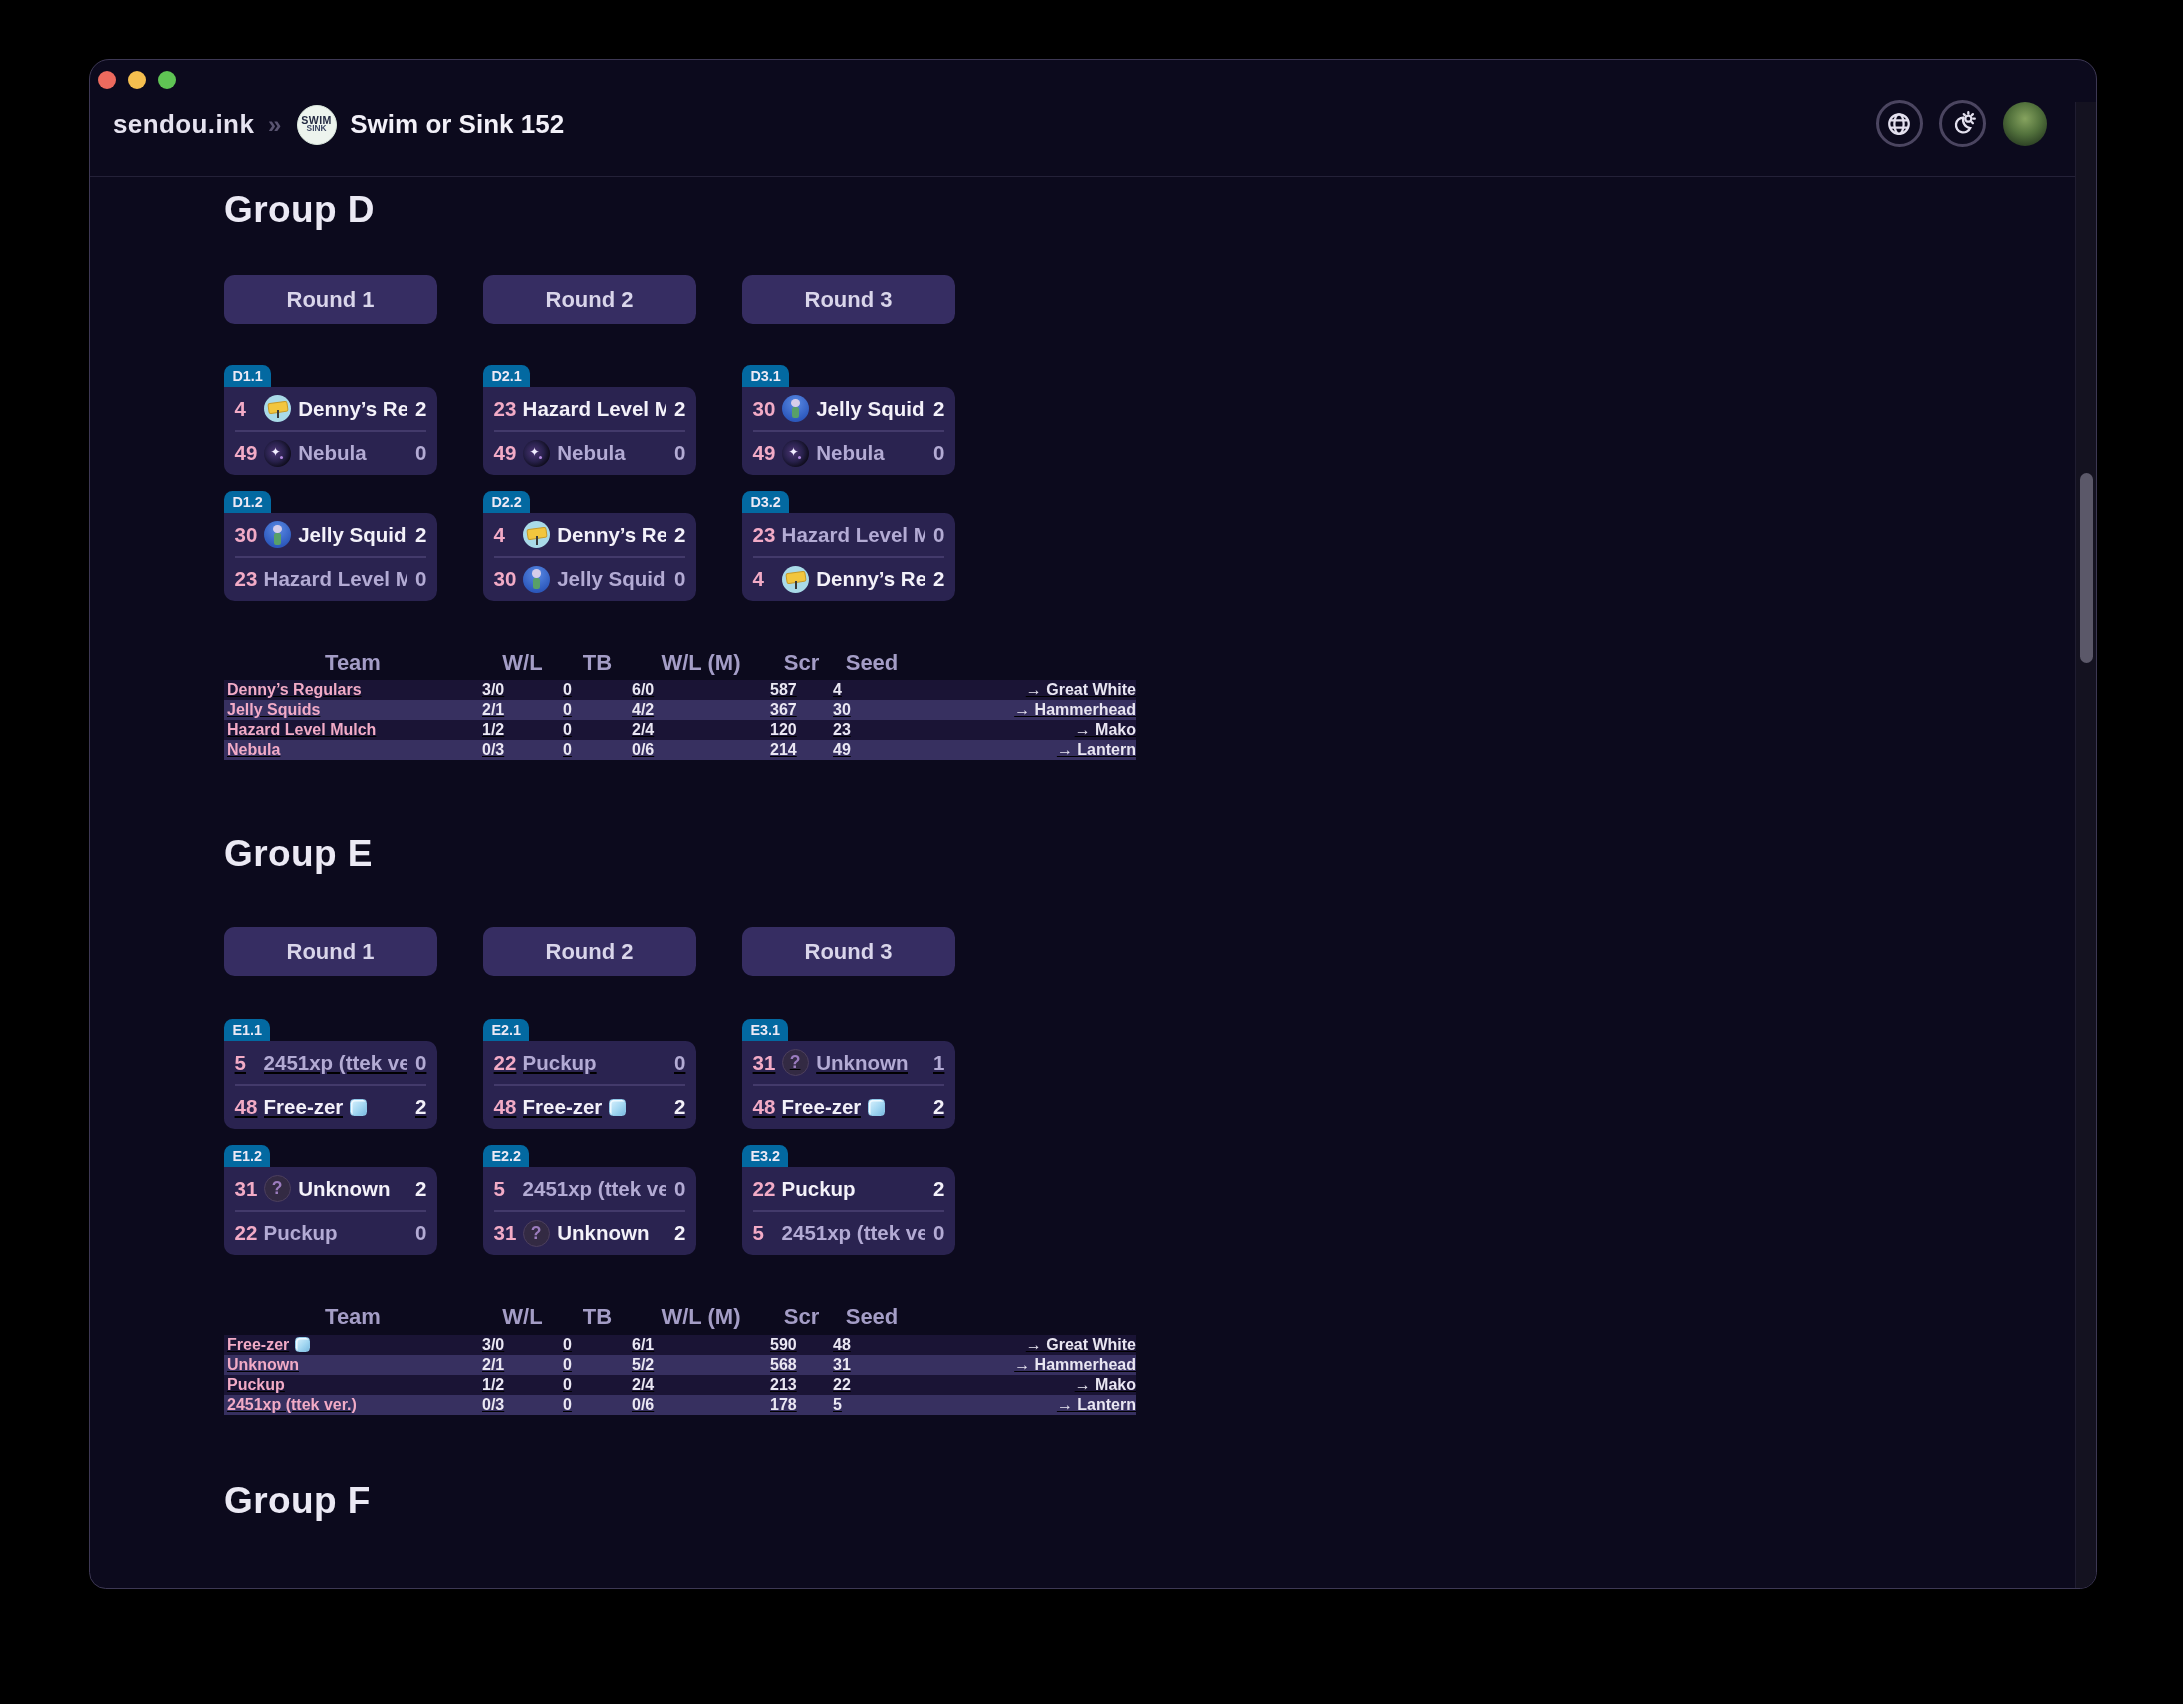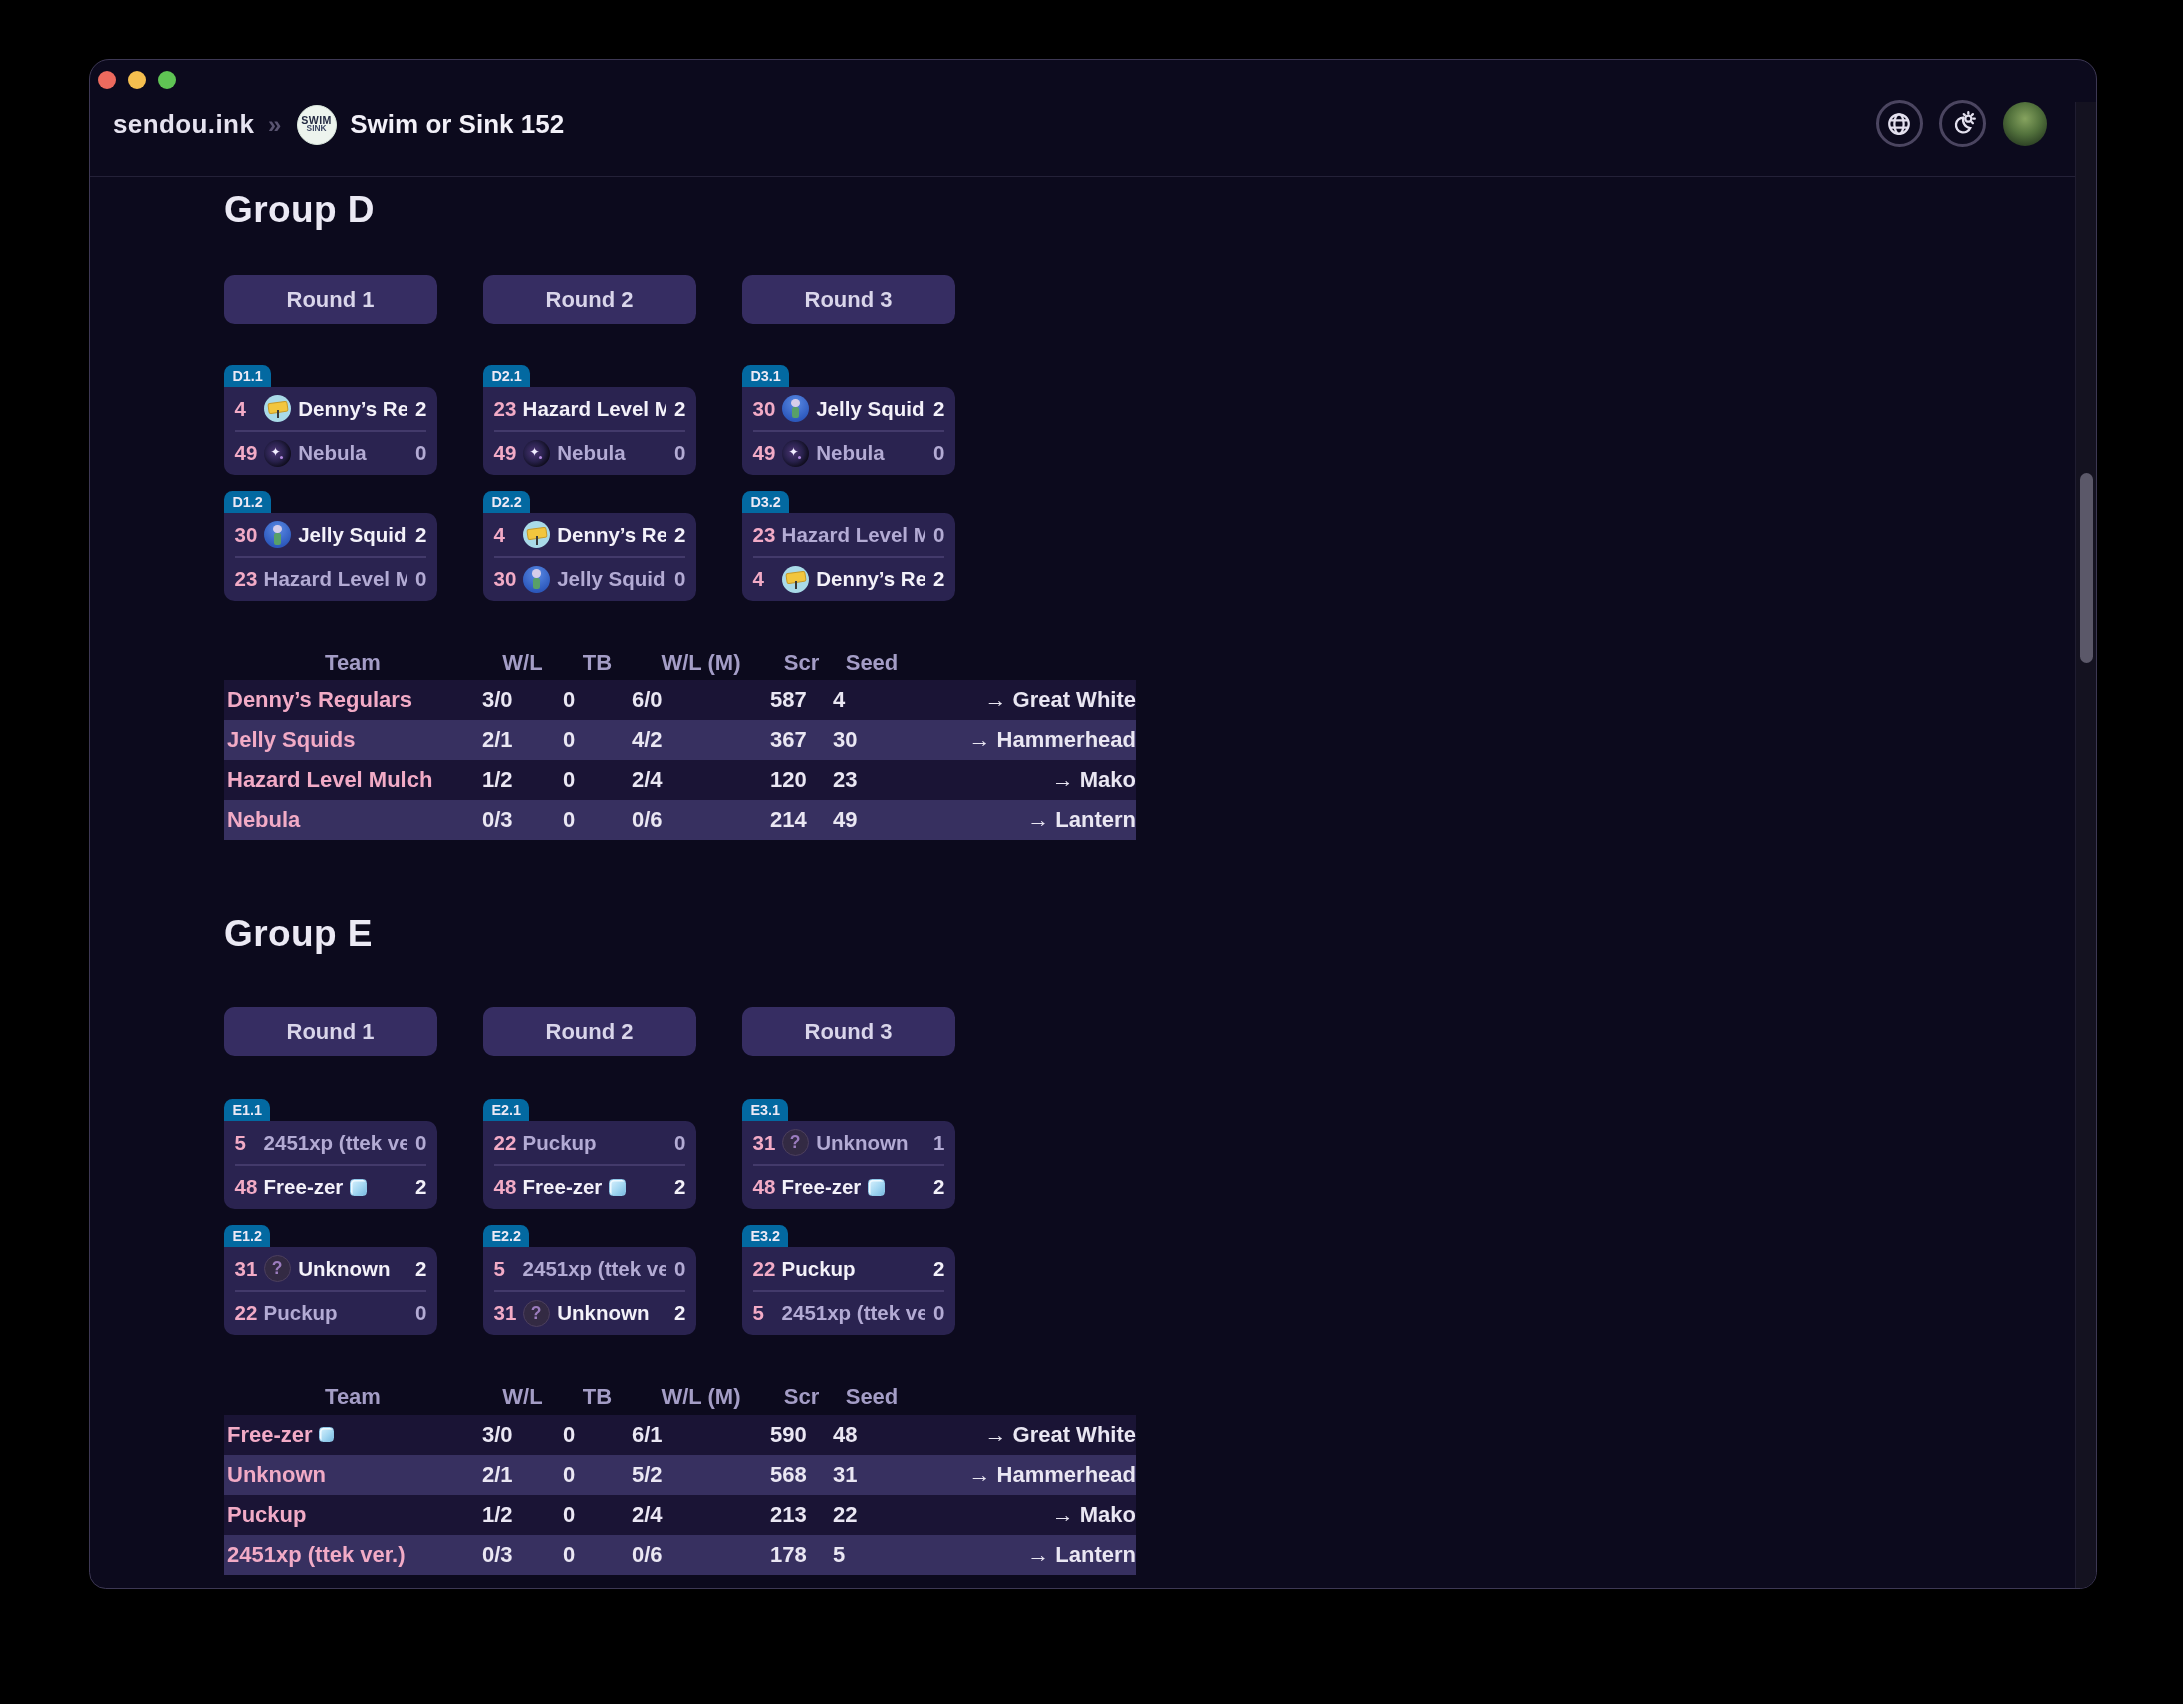--- a/index.html
+++ b/index.html
@@ -65,21 +65,21 @@
                       border-radius:50%; background:#b48ae0; }
   .av-question { background:#332a43; border:1.5px solid #4c3f5e; }
   .av-question::before { content:"?"; font-size:17.5px; font-weight:800; color:#9b7cbe; }
   .ice { display:inline-block; width:16.7px; height:16.7px; margin-left:6.8px; border-radius:3.8px; flex:0 0 auto;
          background:linear-gradient(135deg,#d9f1fd 0%, #a5d8f2 55%, #7cbce2 100%);
          box-shadow:inset 1.5px 1.5px 0 #eef9ff; border:0.8px solid #8fc8e8; }
   
   .standings { margin-top:49px; width:912px; }
   .t-head, .t-row { display:grid; grid-template-columns:258px 81px 69px 138px 63px 78px 1fr; align-items:center; }
   .t-head { height:23px; margin-bottom:7.6px; font-size:22px; font-weight:800; color:#a49dc6;text-align:center; }
-  .t-row { height:40px; font-size:22px; font-weight:700; }
+  .t-row { height:20px; font-size:16px; font-weight:700;text-decoration:underline; }
   .t-row.dark { background:#1a1435; }
   .t-row.light { background:#373060; }
   .t-team { color:#f2abc6; padding-left:3px; display:flex; align-items:center; }
   .t-team .ice { width:15px; height:15px; margin-left:6px; }
   .t-num { color:#eae7f3; }
   .t-dest { color:#e9e6f2;text-align:right; }
   .mt-e { margin-top:76px; } .mt-f { margin-top:68px; }
   
   .scrolltrack { position:absolute; top:42px; right:0; bottom:0; width:21px;
                  background:#141220; border-left:0.8px solid #201d31; }
@@ -295,21 +295,21 @@
     </div>
 
     <div class="ghead mt-e">Group E</div>
 
     <div class="rounds" style="margin-top:55px;">
       <button class="round-btn">Round 1</button>
       <button class="round-btn">Round 2</button>
       <button class="round-btn">Round 3</button>
     </div>
 
-    <div class="cards-row" style="margin-top:43px;">
+    <div class="cards-row" style="margin-top:43px;text-decoration:underline;">
       <div class="match">
         <div class="match-tab">E1.1</div>
         <div class="match-body">
           <div class="match-row lose">
             <span class="seed">5</span>
             <span class="tname">2451xp (ttek ver.)</span>
             <span class="score">0</span>
           </div>
           <div class="match-div"></div>
           <div class="match-row win">

